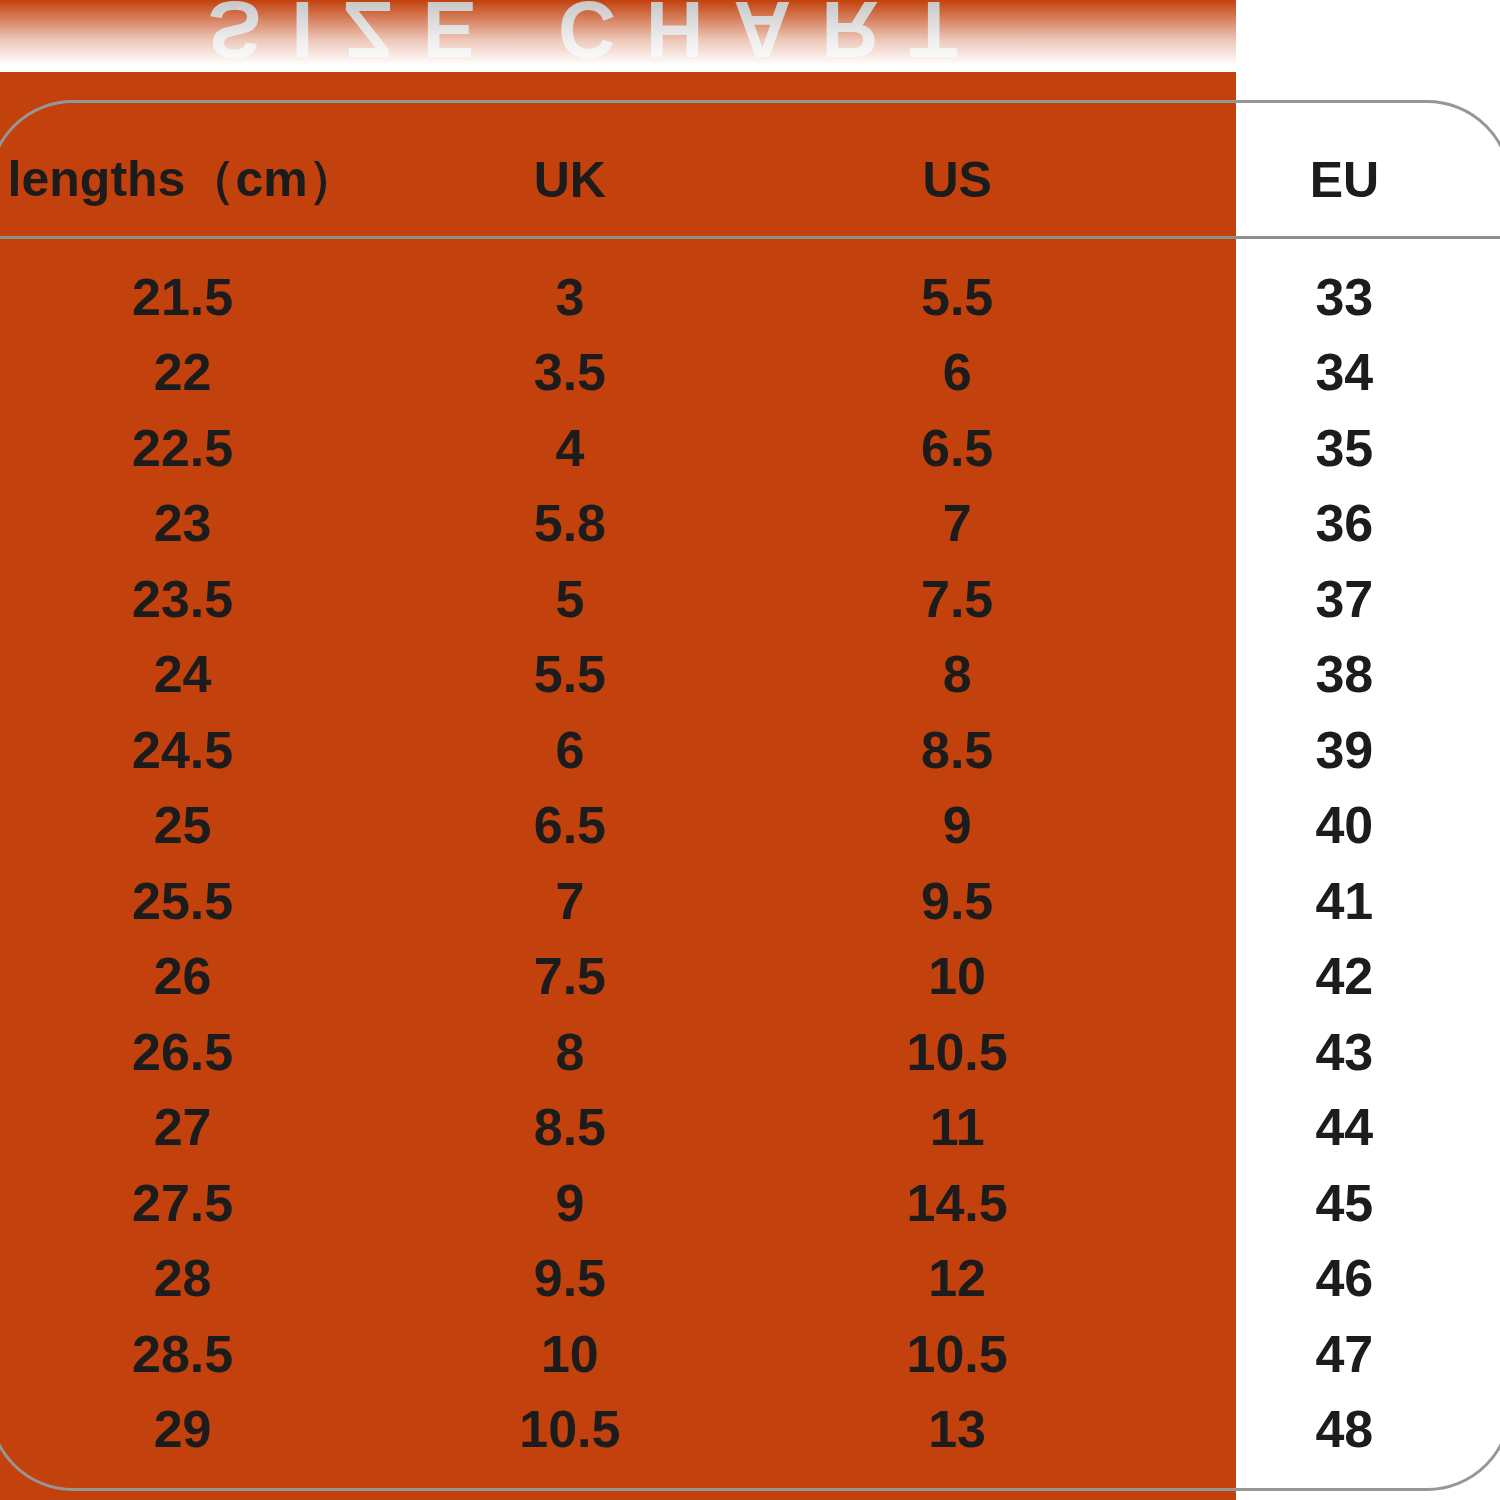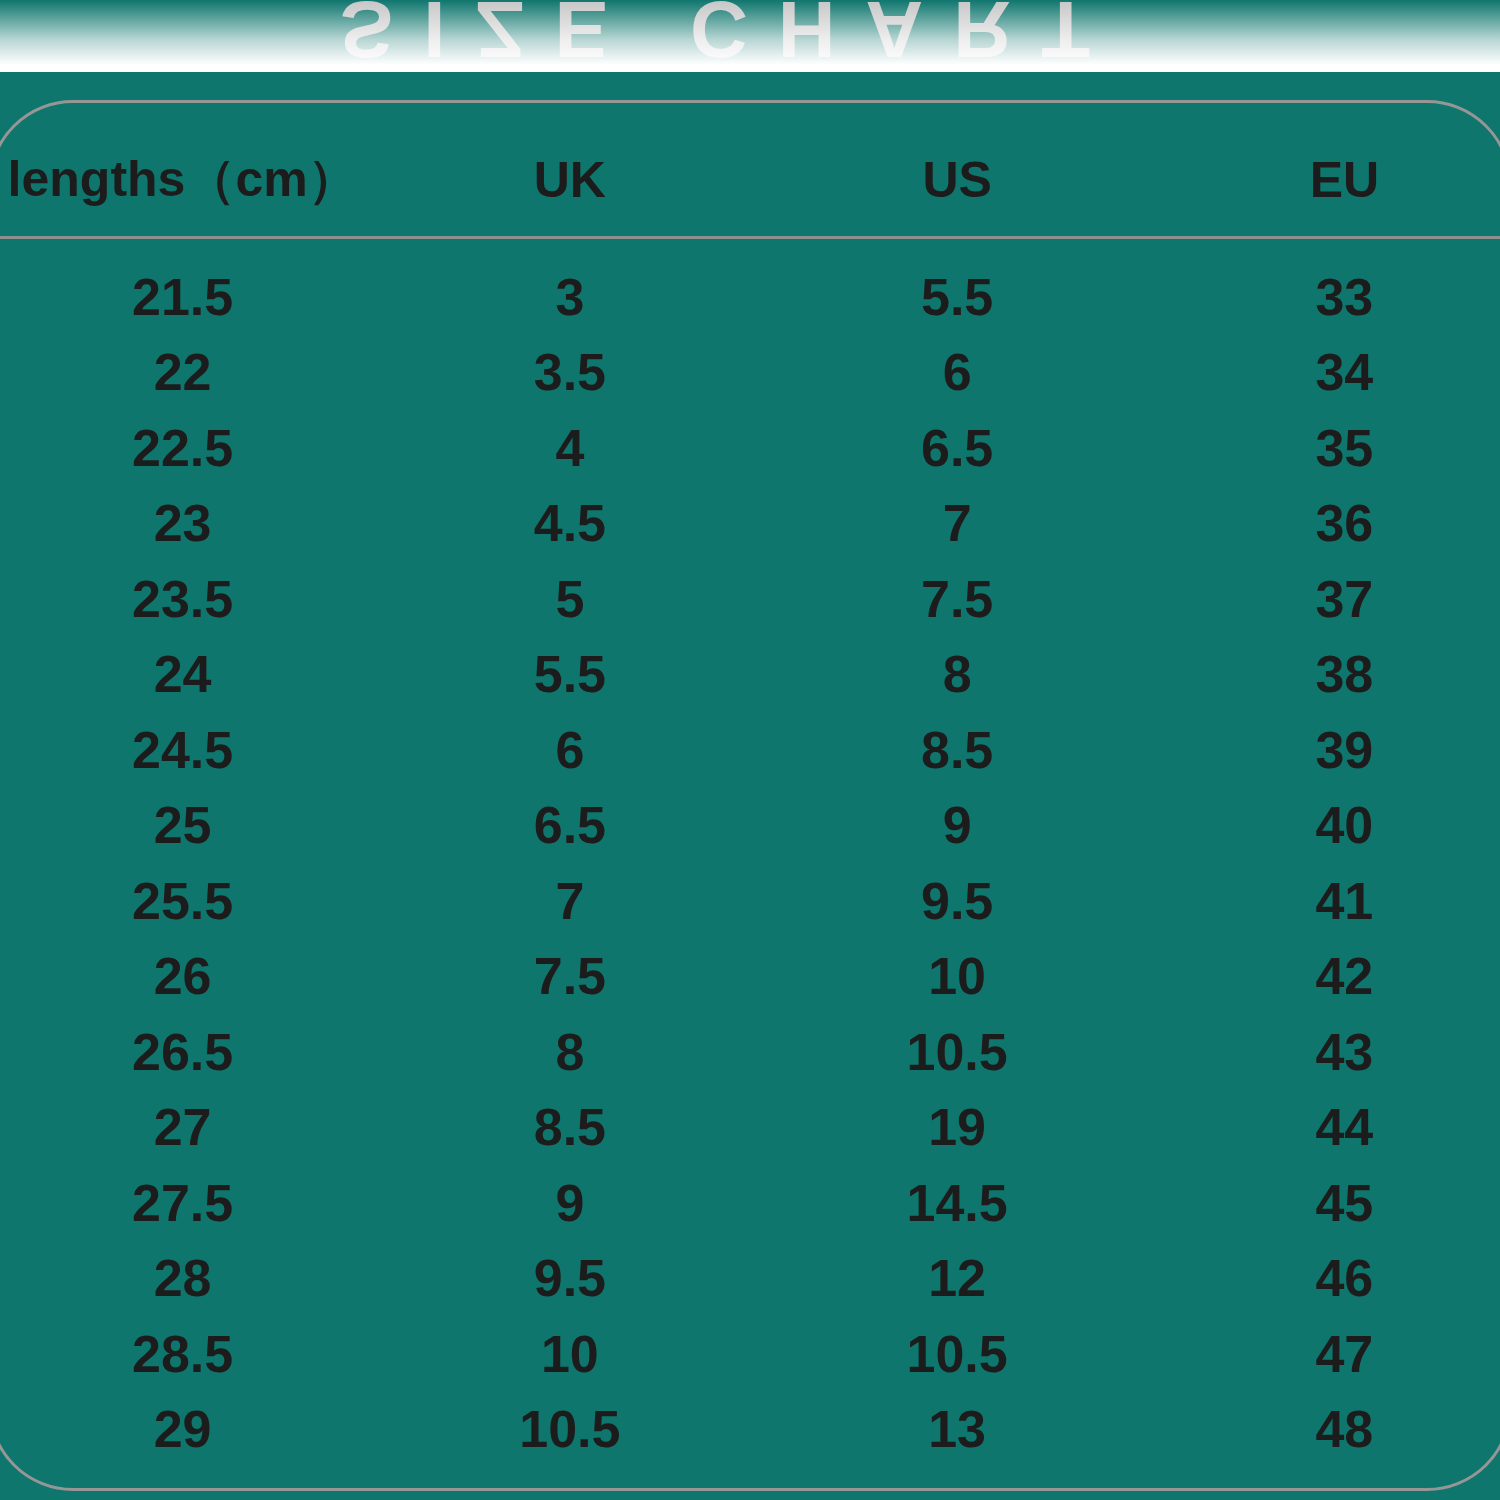--- a/index.html
+++ b/index.html
@@ -9,23 +9,23 @@
     height: 1500px;
     background: #ffffff;
     overflow: hidden;
   }
   body {
     font-family: "Liberation Sans", "DejaVu Sans", sans-serif;
     color: #1c1c1c;
   }
   .stage {
     position: relative;
-    width: 1500px;
+    width: 1236px;
     height: 1500px;
-    background: #0f766e;
+    background: #c2410c;
   }
 
   
   .watermark {
     position: absolute;
     top: -18px;
     left: 0;
     width: 100%;
     text-align: center;
     line-height: 1.18;
@@ -137,21 +137,21 @@
           <td>34</td>
         </tr>
         <tr>
           <td>22.5</td>
           <td>4</td>
           <td>6.5</td>
           <td>35</td>
         </tr>
         <tr>
           <td>23</td>
-          <td>4.5</td>
+          <td>5.8</td>
           <td>7</td>
           <td>36</td>
         </tr>
         <tr>
           <td>23.5</td>
           <td>5</td>
           <td>7.5</td>
           <td>37</td>
         </tr>
         <tr>
@@ -186,21 +186,21 @@
         </tr>
         <tr>
           <td>26.5</td>
           <td>8</td>
           <td>10.5</td>
           <td>43</td>
         </tr>
         <tr>
           <td>27</td>
           <td>8.5</td>
-          <td>19</td>
+          <td>11</td>
           <td>44</td>
         </tr>
         <tr>
           <td>27.5</td>
           <td>9</td>
           <td>14.5</td>
           <td>45</td>
         </tr>
         <tr>
           <td>28</td>

